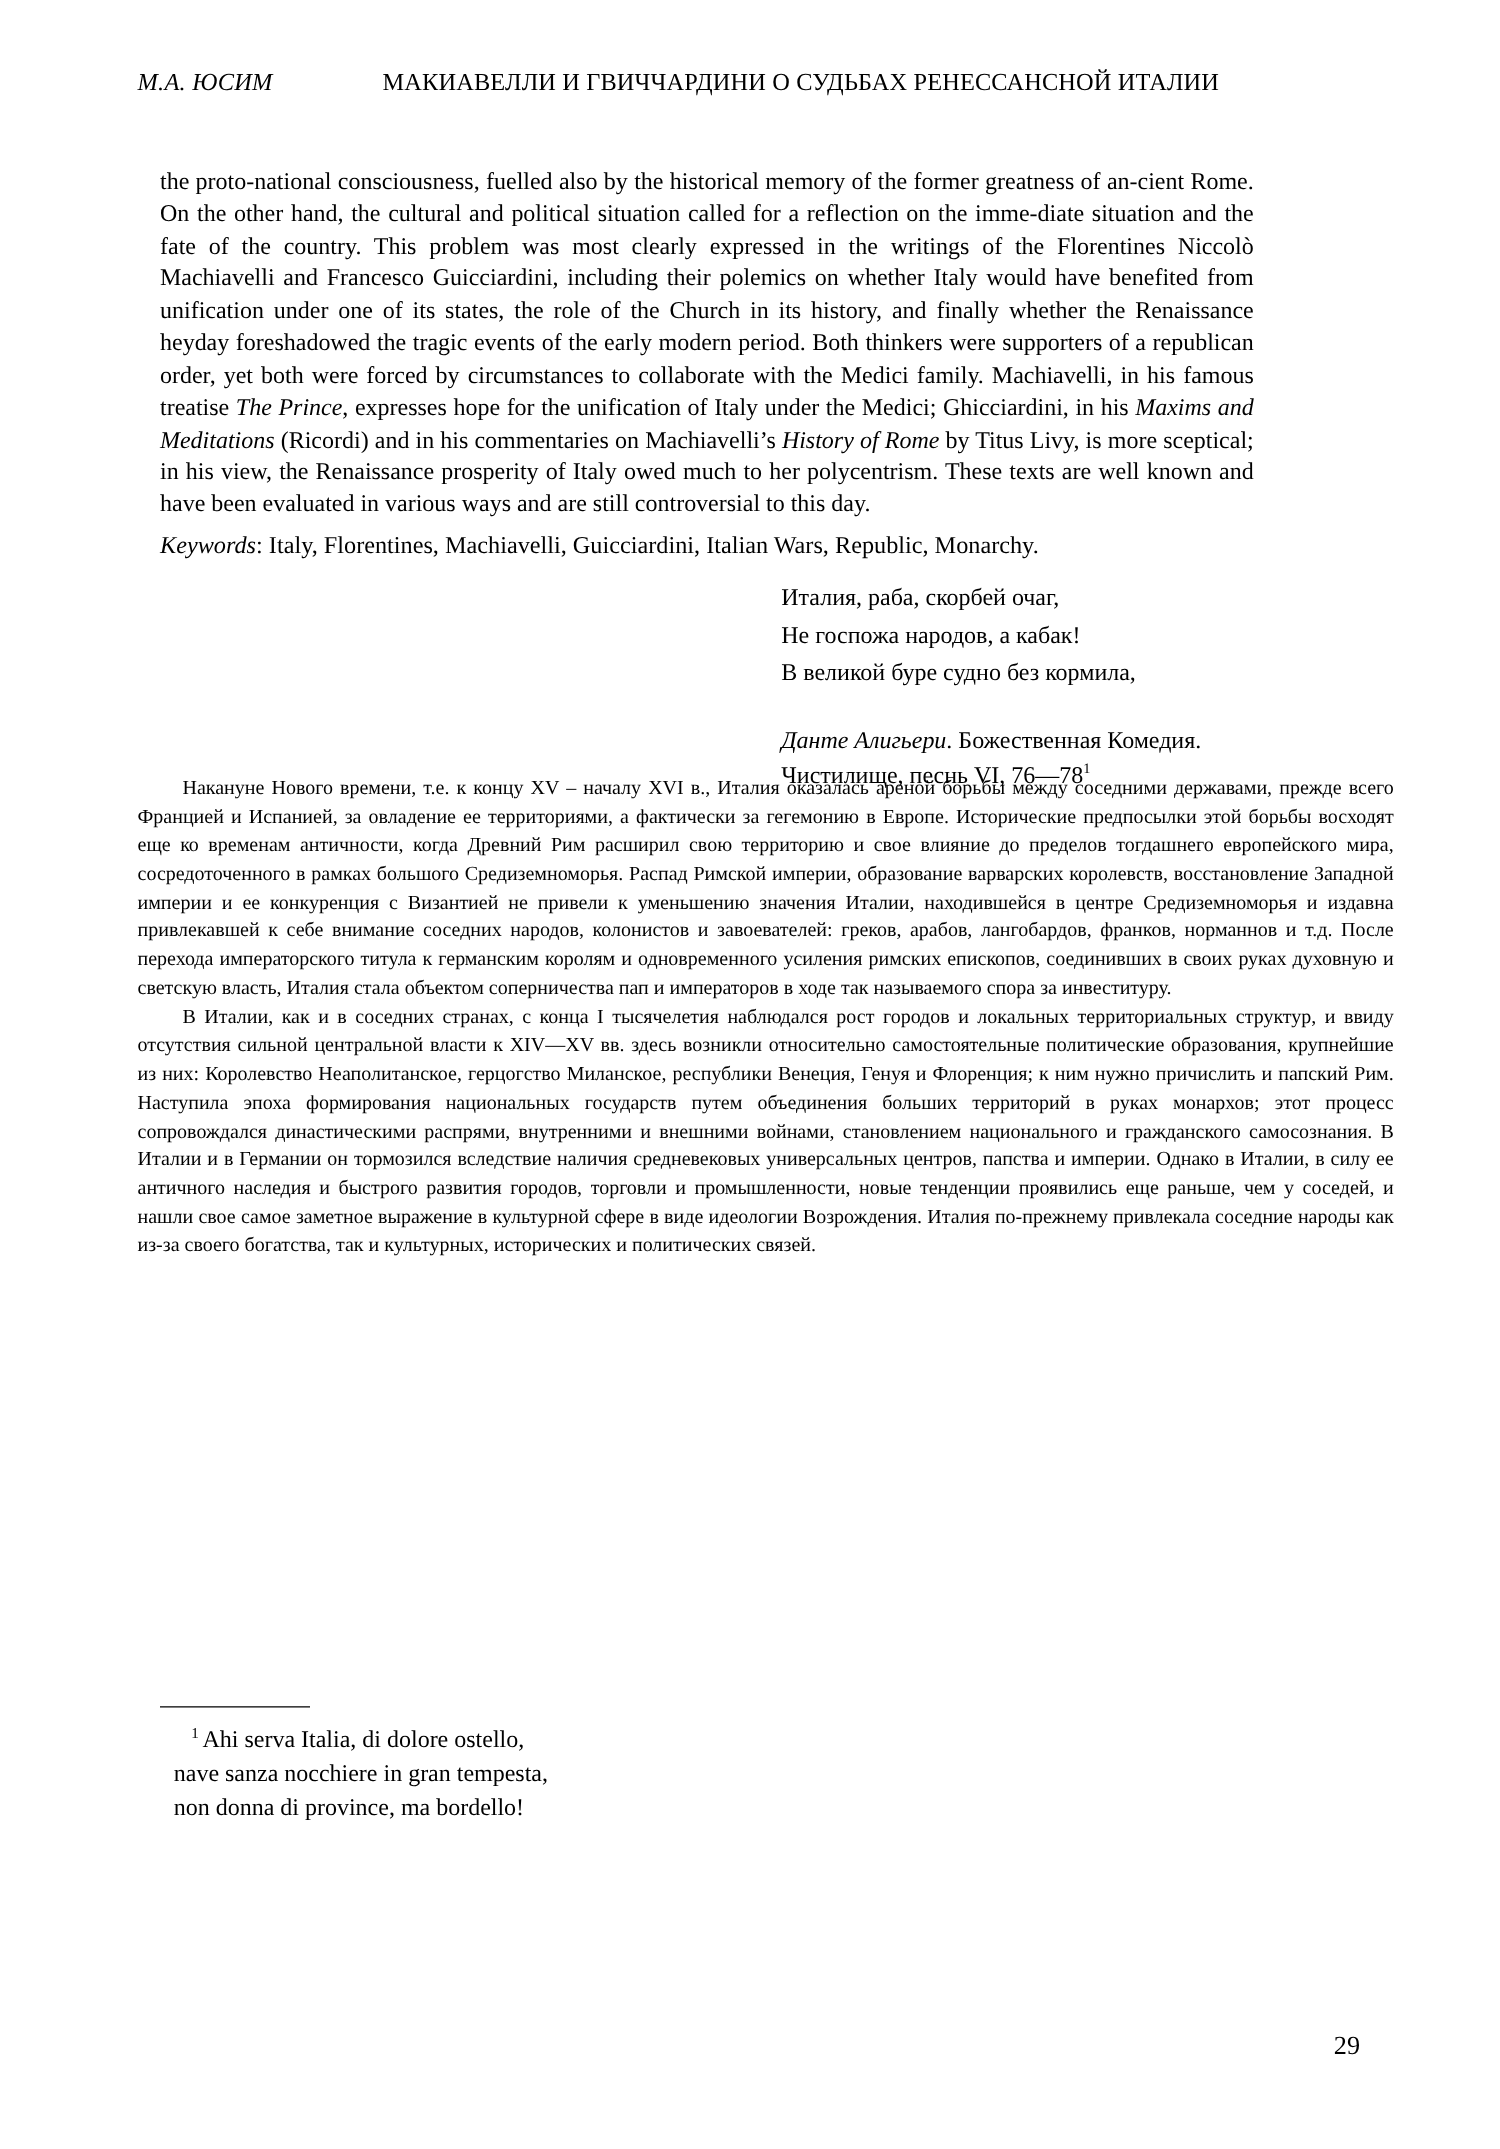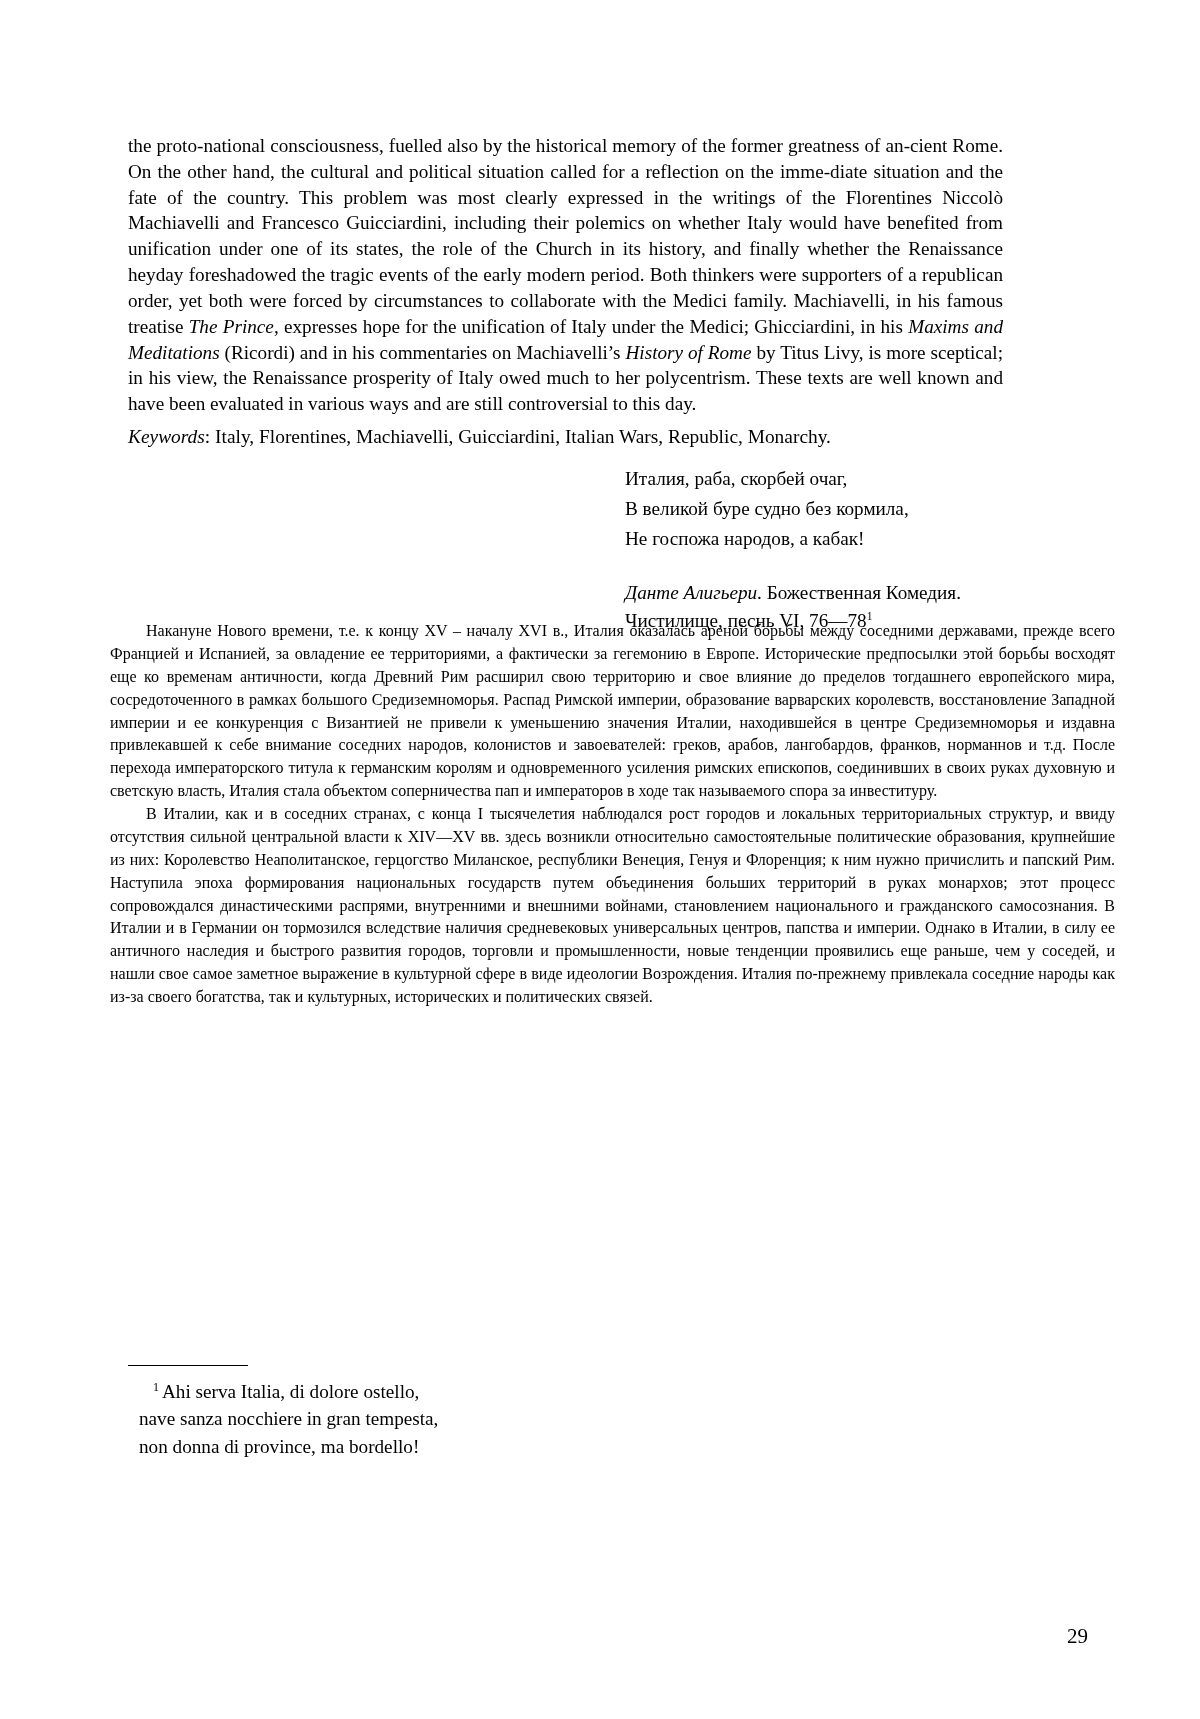--- a/index.html
+++ b/index.html
@@ -128,33 +128,37 @@
     top: 1624px;
     right: 112px;
     font-size: 21px;
   }
 </style>
 </head>
 <body>
 
 <div class="page">
 
+  <div class="running-head">
+    <span class="author">М.А. ЮСИМ</span>
+    <span class="title">МАКИАВЕЛЛИ И ГВИЧЧАРДИНИ О СУДЬБАХ РЕНЕССАНСНОЙ ИТАЛИИ</span>
+  </div>
 
   <div class="abstract">
     <span>the proto-national consciousness, fuelled also by the historical memory of the former greatness of an-cient Rome. On the other hand, the cultural and political situation called for a reflection on the imme-diate situation and the fate of the country.  This problem was most clearly expressed in the writings of the Florentines Niccolò Machiavelli and Francesco Guicciardini, including their polemics on whether Italy would have benefited from unification under one of its states, the role of the Church in its history, and finally whether the Renaissance heyday foreshadowed the tragic events of the early modern period. Both thinkers were supporters of a republican order, yet both were forced by circumstances to collaborate with the Medici family. Machiavelli, in his famous treatise </span><i>The Prince</i><span>, expresses hope for the unification of Italy under the Medici; Ghicciardini, in his </span><i>Maxims and Meditations</i><span> (Ricordi) and in his commentaries on Machiavelli’s </span><i>History of Rome</i><span> by Titus Livy, is more sceptical; in his view, the Renaissance prosperity of Italy owed much to her polycentrism. These texts are well known and have been evaluated in various ways and are still controversial to this day.</span>
   </div>
 
   <div class="keywords">
     <span class="kw-label">Keywords</span><span>: Italy, Florentines, Machiavelli, Guicciardini, Italian Wars, Republic, Monarchy.</span>
   </div>
 
   <div class="epigraph">
     <div class="verse">Италия, раба, скорбей очаг,</div>
+    <div class="verse">Не госпожа народов, а кабак!</div>
     <div class="verse">В великой буре судно без кормила,</div>
-    <div class="verse">Не госпожа народов, а кабак!</div>
     <div class="src">
       <span class="name">Данте Алигьери</span><span>. Божественная Комедия. Чистилище, песнь VI, 76—78</span><sup>1</sup>
     </div>
   </div>
 
   <div class="body-text">
     <p>Накануне Нового времени, т.е. к концу XV – началу XVI в., Италия оказалась ареной борьбы между соседними державами, прежде всего Францией и Испанией, за овладение ее территориями, а фактически за гегемонию в Европе. Исторические предпосылки этой борьбы восходят еще ко временам античности, когда Древний Рим расширил свою территорию и свое влияние до пределов тогдашнего европейского мира, сосредоточенного в  рамках большого Средиземноморья. Распад Римской империи, образование варварских королевств, восстановление Западной империи и ее конкуренция с Византией не привели к уменьшению значения Италии, находившейся в центре Средиземноморья и  издавна привлекавшей к себе внимание соседних народов, колонистов и завоевателей: греков, арабов, лангобардов, франков, норманнов и т.д. После перехода императорского титула к германским королям и одновременного усиления римских епископов, соединивших в своих руках духовную и светскую власть, Италия стала объектом соперничества пап и императоров в ходе так называемого спора за инвеституру.</p>
     <p>В Италии, как и в соседних странах, с конца I тысячелетия наблюдался рост городов и локальных территориальных структур, и ввиду отсутствия сильной центральной власти к XIV—XV вв. здесь возникли относительно самостоятельные политические образования, крупнейшие из них: Королевство Неаполитанское, герцогство Миланское, республики Венеция, Генуя и Флоренция; к ним нужно причислить и папский Рим. Наступила эпоха формирования национальных государств путем объединения больших территорий в  руках монархов; этот процесс сопровождался династическими распрями, внутренними и внешними войнами, становлением национального и гражданского самосознания. В Италии и в Германии он тормозился вследствие наличия средневековых универсальных центров, папства и империи. Однако в Италии, в силу ее античного наследия и быстрого развития городов, торговли и промышленности, новые тенденции проявились еще раньше, чем у соседей, и нашли свое самое заметное выражение в культурной сфере в виде идеологии Возрождения. Италия по-прежнему привлекала соседние народы как из-за своего богатства, так и культурных, исторических и политических связей.</p>
   </div>
 

